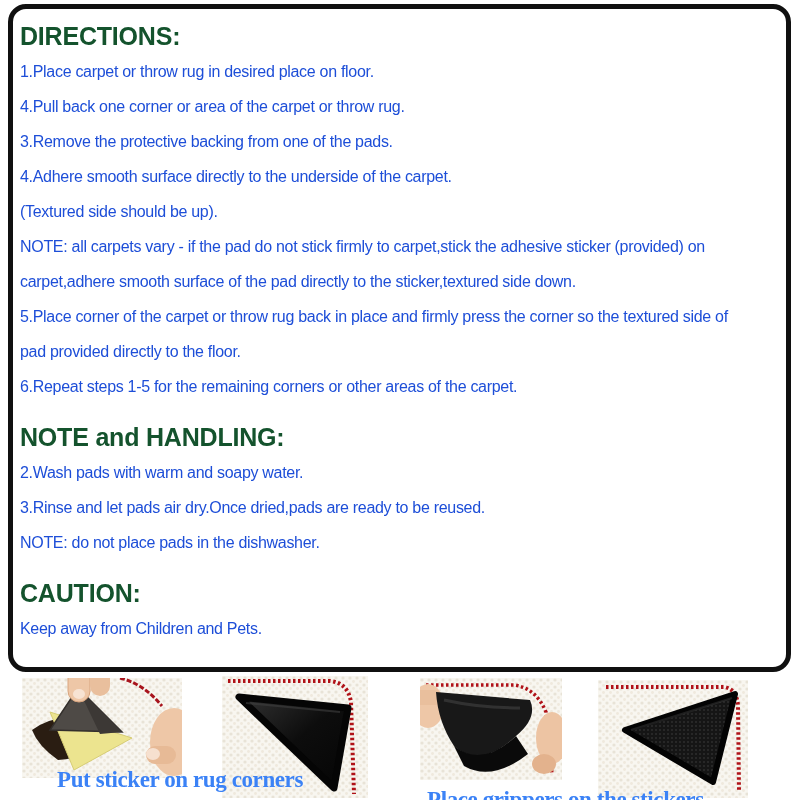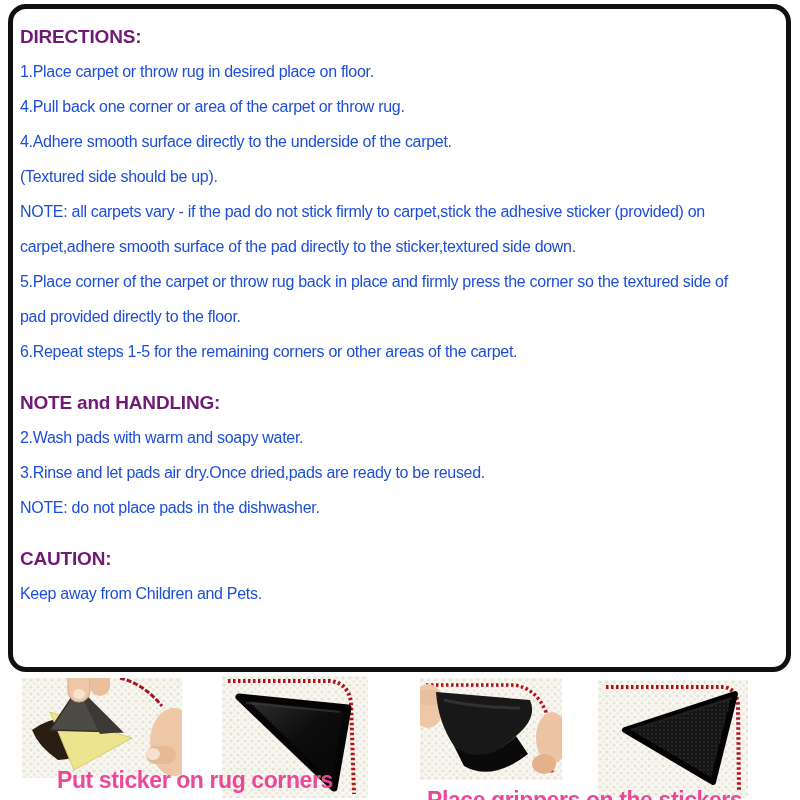--- a/index.html
+++ b/index.html
@@ -11,55 +11,56 @@
   .panel{
     position:absolute;left:8px;top:4px;right:9px;height:668px;
     box-sizing:border-box;border:5px solid #101010;border-radius:18px;
     background:#ffffff;padding:10px 8px 0 7px;overflow:hidden;
   }
   .line{
     font-size:16px;letter-spacing:-0.3px;color:#1d4ed8;
     white-space:nowrap;height:35px;line-height:35px;overflow:visible;
   }
   .sec-heading{
-    font-weight:bold;font-size:19px;letter-spacing:-0.2px;color:#701a75;
+    font-weight:bold;font-size:25px;letter-spacing:-0.2px;color:#14532d;
     margin-top:16px;
   }
   .sec-heading:first-child{margin-top:0;}
   
   .fade-overlay{
     position:absolute;left:178px;top:634px;width:395px;height:17px;
     background:rgba(255,255,255,0.42);pointer-events:none;
   }
   .cut-overlay{
     position:absolute;left:178px;top:651px;width:395px;height:13px;
     background:#ffffff;pointer-events:none;
   }
   
   .photo{position:absolute;display:block;}
   #photo1{left:22px;top:678px;}
   #photo2{left:222px;top:676px;}
   #photo3{left:420px;top:678px;}
   #photo4{left:598px;top:680px;}
   .caption{
     position:absolute;font-weight:bold;font-size:23px;letter-spacing:-0.4px;
-    color:#ec4899;white-space:nowrap;
+    color:#3b82f6;white-space:nowrap;font-family:Liberation Serif, serif;
   }
   #caption1{left:57px;top:767px;}
   #caption2{left:427px;top:764px;margin-top:23px;}
 </style>
 </head>
 <body>
 
 <div id="root">
 
   <div class="panel" id="panel-body">
       <div class="line sec-heading">DIRECTIONS:</div>
       <div class="line">1.Place carpet or throw rug in desired place on floor.</div>
       <div class="line">4.Pull back one corner or area of the carpet or throw rug.</div>
+      <div class="line">3.Remove the protective backing from one of the pads.</div>
       <div class="line">4.Adhere smooth surface directly to the underside of the carpet.</div>
       <div class="line">(Textured side should be up).</div>
       <div class="line">NOTE: all carpets vary - if the pad do not stick firmly to carpet,stick the adhesive sticker (provided) on</div>
       <div class="line">carpet,adhere smooth surface of the pad directly to the sticker,textured side down.</div>
       <div class="line">5.Place corner of the carpet or throw rug back in place and firmly press the corner so the textured side of</div>
       <div class="line">pad provided directly to the floor.</div>
       <div class="line">6.Repeat steps 1-5 for the remaining corners or other areas of the carpet.</div>
       <div class="line sec-heading">NOTE and HANDLING:</div>
       <div class="line">2.Wash pads with warm and soapy water.</div>
       <div class="line">3.Rinse and let pads air dry.Once dried,pads are ready to be reused.</div>

